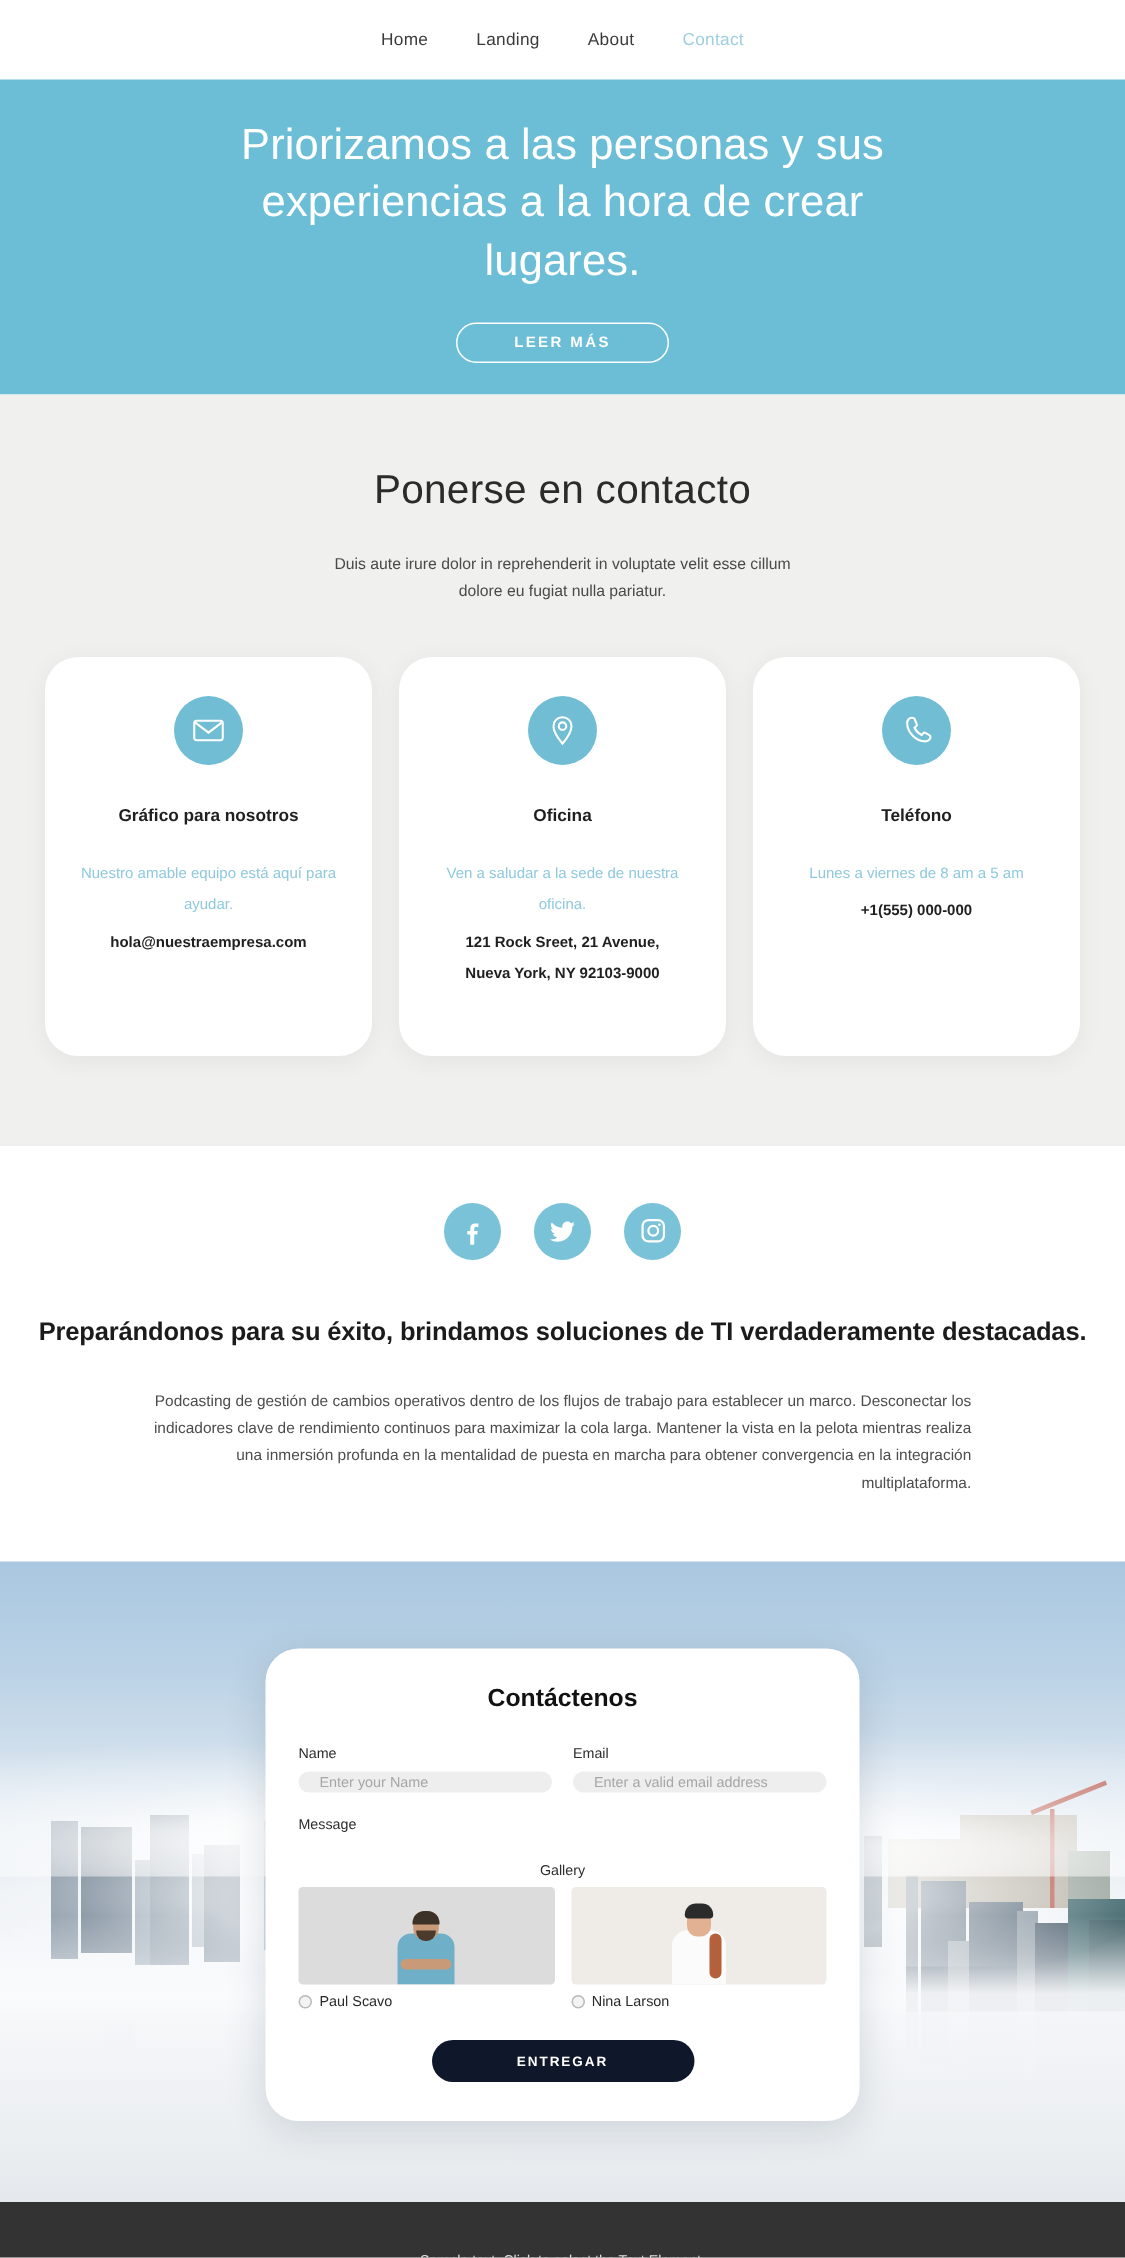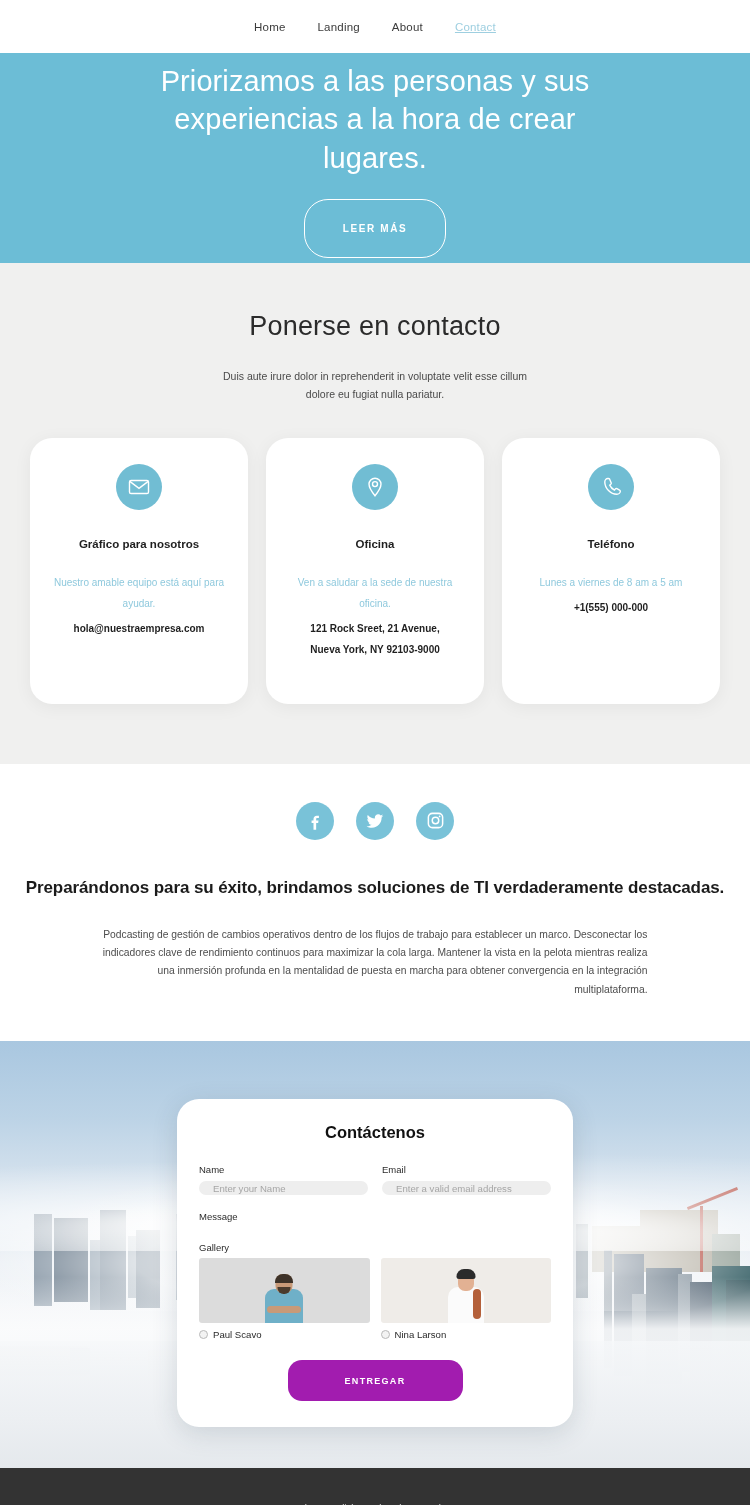--- a/index.html
+++ b/index.html
@@ -20,21 +20,21 @@
     justify-content: center;
   }
   .nav { display: flex; align-items: center; gap: 32px; }
   .nav-link {
     font-size: 11.5px;
     color: #3b3b3b;
     letter-spacing: .2px;
     text-decoration: none;
     cursor: pointer;
   }
-  .nav-link.active { color: #9ecfe0; text-decoration: underline; }
+  .nav-link.active { color: #9ecfe0; }
 
   
   .hero {
     background: #6cbdd6;
     height: 210px;
     display: flex;
     flex-direction: column;
     align-items: center;
     justify-content: center;
     padding-top: 4px;
@@ -50,21 +50,21 @@
   }
   .hero-btn {
     margin-top: 22px;
     border: 1.5px solid #ffffff;
     border-radius: 24px;
     color: #ffffff;
     background: transparent;
     font-size: 10px;
     font-weight: 700;
     letter-spacing: 1.6px;
-    padding: 23px 38px;
+    padding: 7px 38px;
     cursor: pointer;
     font-family: inherit;
   }
 
   
   .contact-section {
     background: #f0f0ef;
     padding: 48px 0 60px;
   }
   .section-title {
@@ -230,20 +230,21 @@
     font-family: inherit;
     resize: vertical;
     outline: none;
   }
   .txt::placeholder { color: #a6a6a6; }
 
   .gallery-label {
     font-size: 9.5px;
     color: #2c2c2c;
     margin: 14px 0 5px;
+    text-align: center;
   }
   .gallery { display: flex; gap: 11px; }
   .g-item { flex: 1; display: flex; flex-direction: column; }
   .g-photo {
     height: 65px;
     border-radius: 3px;
     overflow: hidden;
     position: relative;
   }
   .g-caption {
@@ -256,24 +257,24 @@
     width: 9px; height: 9px;
     border-radius: 50%;
     border: 1px solid #b9b9b9;
     background: #f3f3f3;
     flex: none;
     cursor: pointer;
   }
   .submit-wrap { display: flex; justify-content: center; margin-top: 20px; }
   .submit-btn {
     width: 175px;
-    height: 41px;
+    height: 28px;
     border: none;
     border-radius: 14px;
-    background: #a21caf;
+    background: #0f172a;
     color: #ffffff;
     font-size: 9px;
     font-weight: 700;
     letter-spacing: 1.3px;
     cursor: pointer;
     font-family: inherit;
   }
 
   
   .footer {

